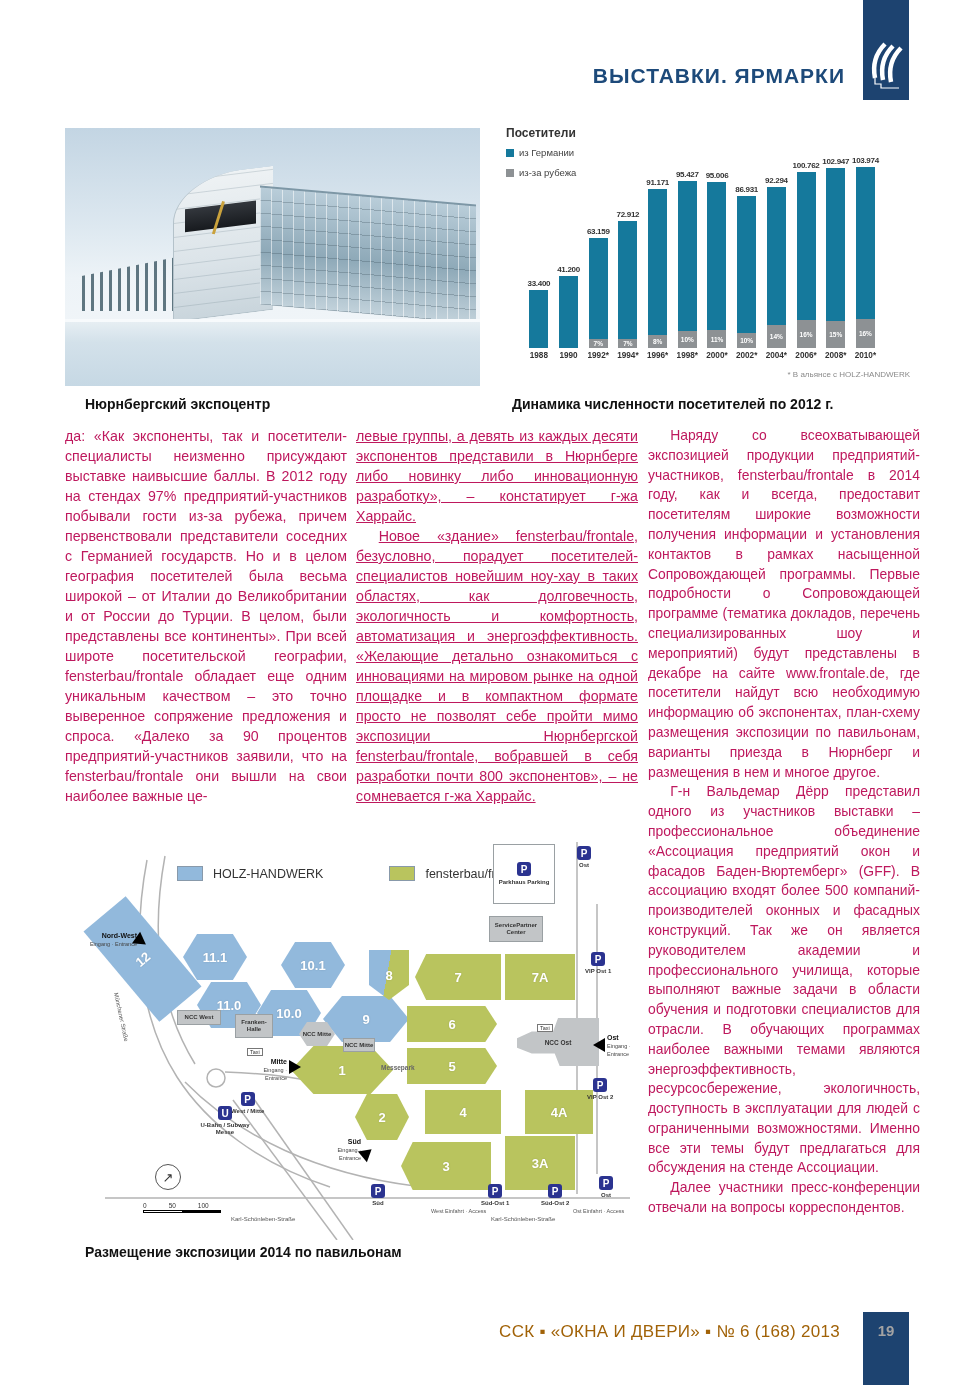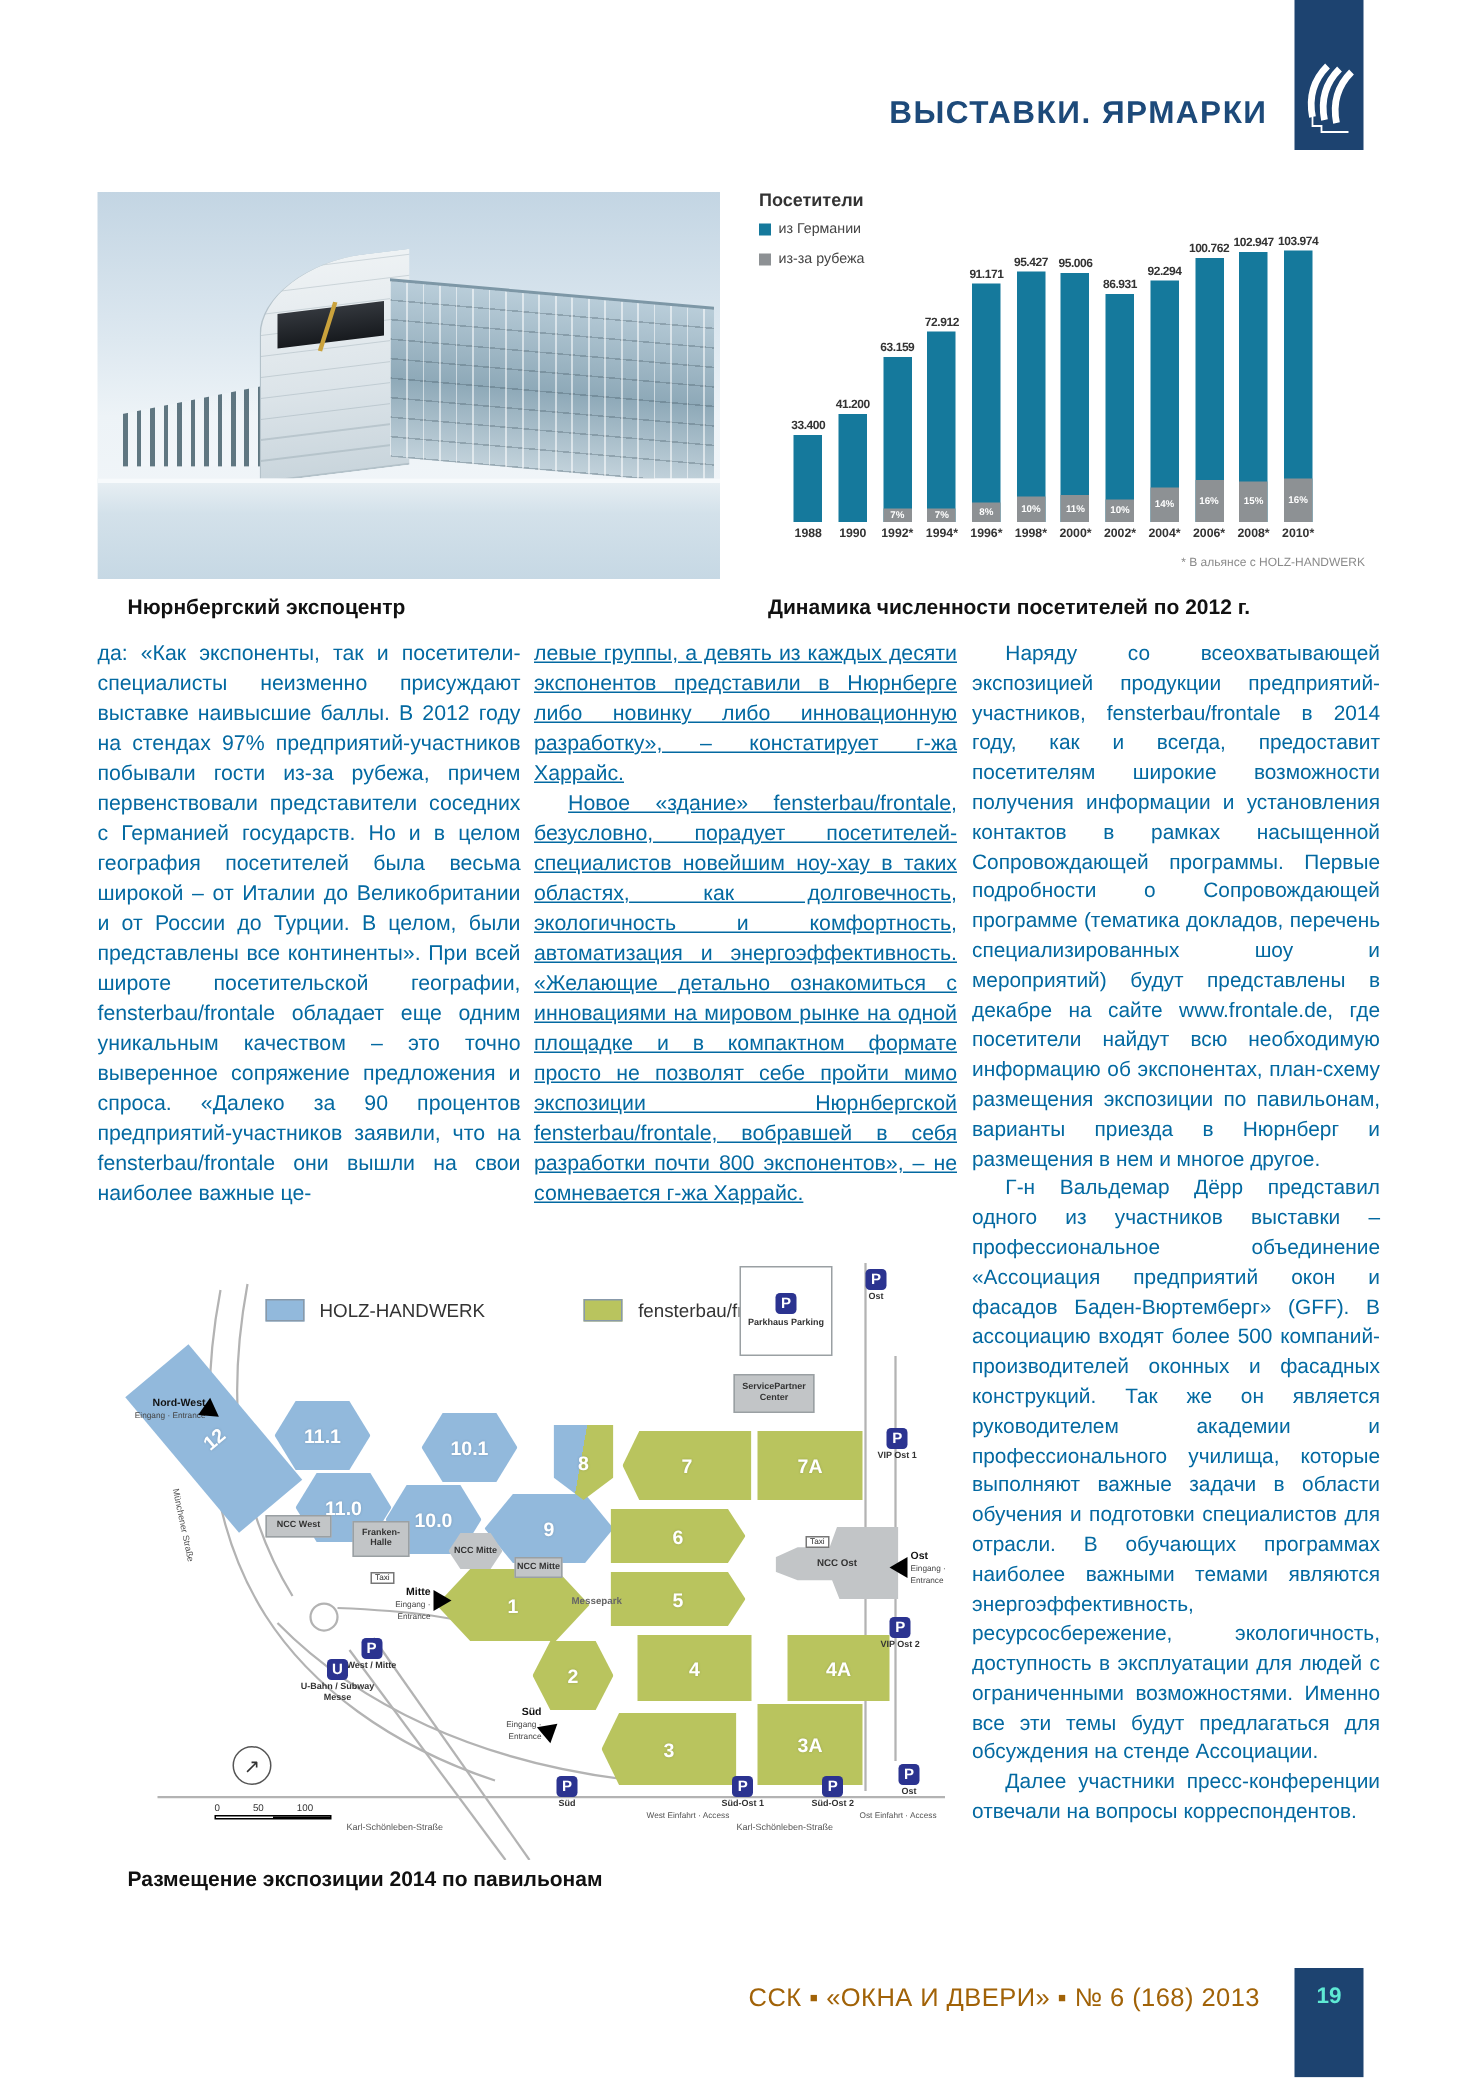--- a/index.html
+++ b/index.html
@@ -51,21 +51,21 @@
   .bar { position:relative; width:19px; background:#15799c; display:flex; flex-direction:column; justify-content:flex-end; }
   .bar-value { position:absolute; top:-11px; left:50%; transform:translateX(-50%);
     font-size:8px; font-weight:bold; color:#333; white-space:nowrap; letter-spacing:-0.3px; }
   .bar-foreign { width:100%; background:#8d9194; color:#fff; font-size:6.5px; font-weight:bold;
     display:flex; align-items:center; justify-content:center; }
   .bar-x { position:absolute; top:100%; margin-top:3px; left:50%; transform:translateX(-50%);
     font-size:8.2px; font-weight:bold; color:#333; white-space:nowrap; }
   .chart-footnote { position:absolute; right:4px; top:248px; font-size:8px; color:#8a8a8a; }
 
   
-  .col { position:absolute; top:426px; font-size:14.2px; line-height:20px; text-align:justify; color:#0369a1; }
+  .col { position:absolute; top:426px; font-size:14.2px; line-height:20px; text-align:justify; color:#be185d; }
   .col p { margin:0; }
   .col p.indent { text-indent:1.6em; }
   #col1 { left:65px;  width:282px; }
   #col2 { left:356px; width:282px;text-decoration:underline; }
   #col3 { left:648px; width:272px; font-size:13.9px; line-height:19.8px; }
 
   
   .map { position:absolute; left:85px; top:842px; width:545px; height:398px; background:#fff; }
   .map svg.streets { position:absolute; left:0; top:0; }
   .map-legend { position:absolute; top:24px; left:92px; display:flex; gap:66px; align-items:center; }
@@ -105,21 +105,21 @@
   .compass { position:absolute; left:70px; top:322px; width:26px; height:26px; border:1.5px solid #555;
     border-radius:50%; display:flex; align-items:center; justify-content:center; font-size:13px; color:#333; }
   .scalebar { position:absolute; left:58px; top:360px; font-size:6.5px; color:#333; }
   .scalebar .ticks { display:flex; gap:22px; margin-bottom:1px; }
   .scalebar .bar-line { width:78px; height:3px; background:linear-gradient(90deg,#fff 0 50%,#000 50% 100%); border:1px solid #000; }
 
   
   .footer-line { position:absolute; top:1322px; left:440px; width:400px; text-align:right;
     font-size:17px; color:#a16207; letter-spacing:.3px; }
   .pagenum-box { position:absolute; left:863px; top:1312px; width:46px; height:73px; background:#1d4370;
-    color:#5eead4; font-size:15px; font-weight:bold; text-align:center; padding-top:10px; }
+    color:#a3a3a3; font-size:15px; font-weight:bold; text-align:center; padding-top:10px; }
 </style>
 </head>
 <body>
 
 <div class="page">
 
   <div class="section-header">ВЫСТАВКИ. ЯРМАРКИ</div>
   <div class="logo-box">
     <span>
       <svg width="38" height="60" viewBox="0 0 38 60">

